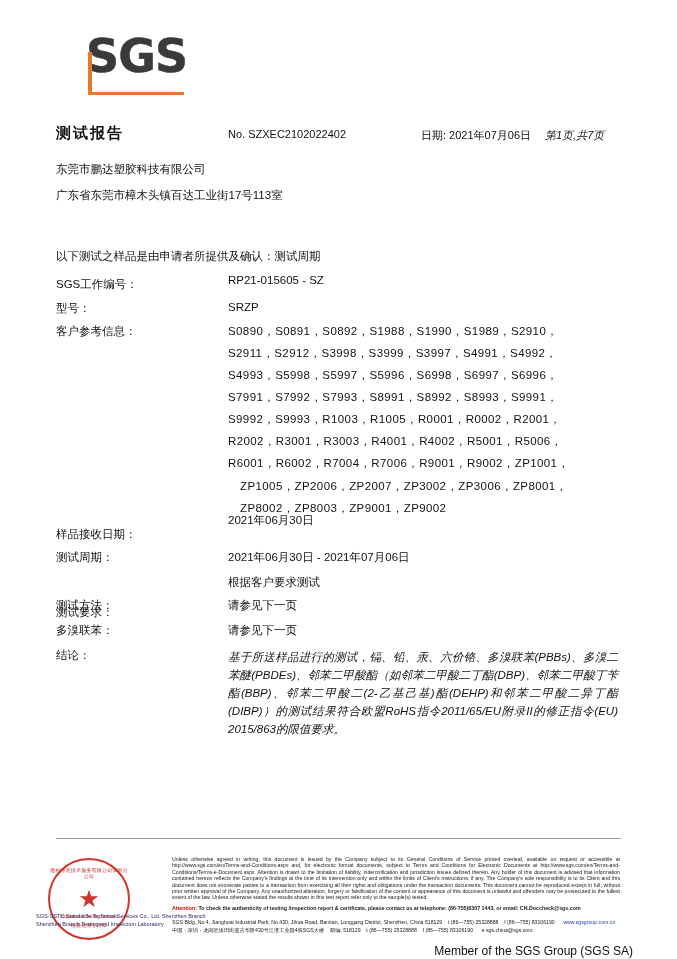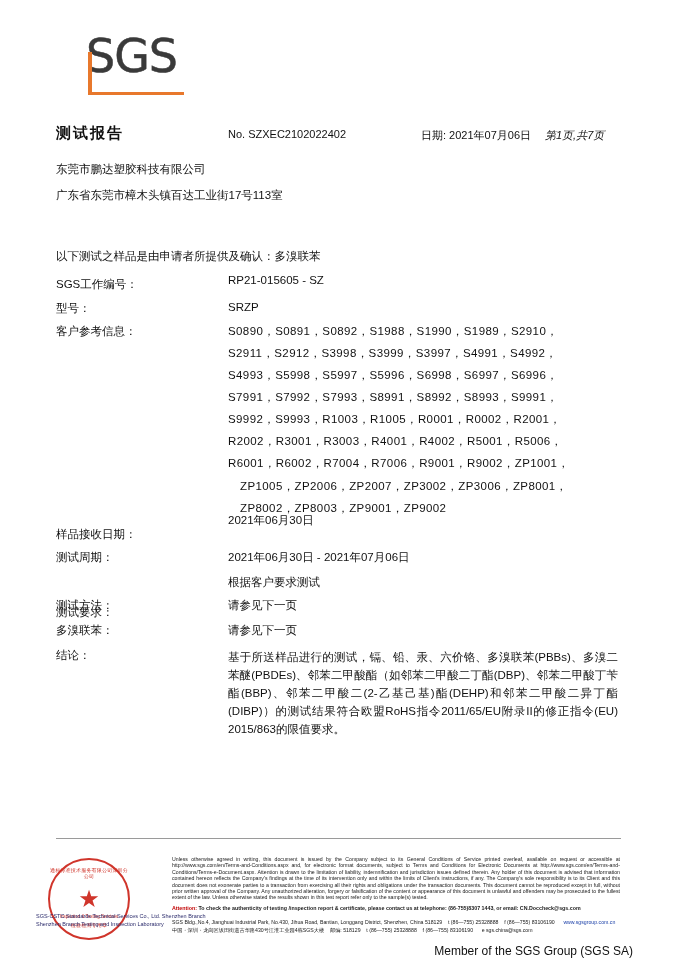--- a/index.html
+++ b/index.html
@@ -26,21 +26,21 @@
   
   .logo-block {
     position: absolute;
     left: 86px;
     top: 30px;
     width: 110px;
     height: 62px;
   }
   .logo-text {
     font-family: "DejaVu Sans", sans-serif;
-    font-weight: normal;
+    font-weight: bold;
     font-size: 46px;
     letter-spacing: -1px;
     color: #3a3a3a;
     line-height: 52px;
     -webkit-text-stroke: 0.5px #3a3a3a;
   }
   .logo-bar {
     position: absolute;
     left: 88px;
     top: 52px;
@@ -271,21 +271,21 @@
   <div class="logo-underline"></div>
 
   <div class="report-title">测试报告</div>
   <div class="report-no">No. SZXEC2102022402</div>
   <div class="report-date">日期: 2021年07月06日</div>
   <div class="report-page">第1页,共7页</div>
 
   <div class="company-name">东莞市鹏达塑胶科技有限公司</div>
   <div class="company-addr">广东省东莞市樟木头镇百达工业街17号113室</div>
 
-  <div class="intro-line">以下测试之样品是由申请者所提供及确认：多溴联苯</div>
+  <div class="intro-line">以下测试之样品是由申请者所提供及确认：测试周期</div>
 
   <div class="field-label" style="top:277px;">SGS工作编号：</div>
   <div class="field-value" style="top:274px;">RP21-015605 - SZ</div>
 
   <div class="field-label" style="top:301px;">型号：</div>
   <div class="field-value" style="top:301px;">SRZP</div>
 
   <div class="field-label" style="top:324px;">客户参考信息：</div>
 
   <div class="ref-line" style="top:324px;">S0890，S0891，S0892，S1988，S1990，S1989，S2910，</div>
@@ -307,21 +307,21 @@
   <div class="field-label" style="top:575px;margin-top:30px;">测试要求：</div>
   <div class="field-value" style="top:575px;">根据客户要求测试</div>
 
   <div class="field-label" style="top:598px;">测试方法：</div>
   <div class="field-value" style="top:598px;">请参见下一页</div>
 
   <div class="field-label" style="top:623px;">多溴联苯：</div>
   <div class="field-value" style="top:623px;">请参见下一页</div>
 
   <div class="field-label" style="top:648px;">结论：</div>
-  <div class="conclusion-value" style="top:648px;">基于所送样品进行的测试，镉、铅、汞、六价铬、多溴联苯(PBBs)、多溴二苯醚(PBDEs)、邻苯二甲酸酯（如邻苯二甲酸二丁酯(DBP)、邻苯二甲酸丁苄酯(BBP)、邻苯二甲酸二(2-乙基己基)酯(DEHP)和邻苯二甲酸二异丁酯(DIBP)）的测试结果符合欧盟RoHS指令2011/65/EU附录II的修正指令(EU) 2015/863的限值要求。</div>
+  <div class="conclusion-value" style="top:648px;font-style:italic;">基于所送样品进行的测试，镉、铅、汞、六价铬、多溴联苯(PBBs)、多溴二苯醚(PBDEs)、邻苯二甲酸酯（如邻苯二甲酸二丁酯(DBP)、邻苯二甲酸丁苄酯(BBP)、邻苯二甲酸二(2-乙基己基)酯(DEHP)和邻苯二甲酸二异丁酯(DIBP)）的测试结果符合欧盟RoHS指令2011/65/EU附录II的修正指令(EU) 2015/863的限值要求。</div>
 
   <div class="footer-rule"></div>
 
   <div class="stamp">
     <div class="stamp-circle"></div>
     <div class="stamp-top-text">通标标准技术服务有限公司深圳分公司</div>
     <div class="stamp-star">★</div>
     <div class="stamp-mid-text">Inspection &amp; Testing Services</div>
     <div class="stamp-bottom-text">检验检测专用章</div>
   </div>

